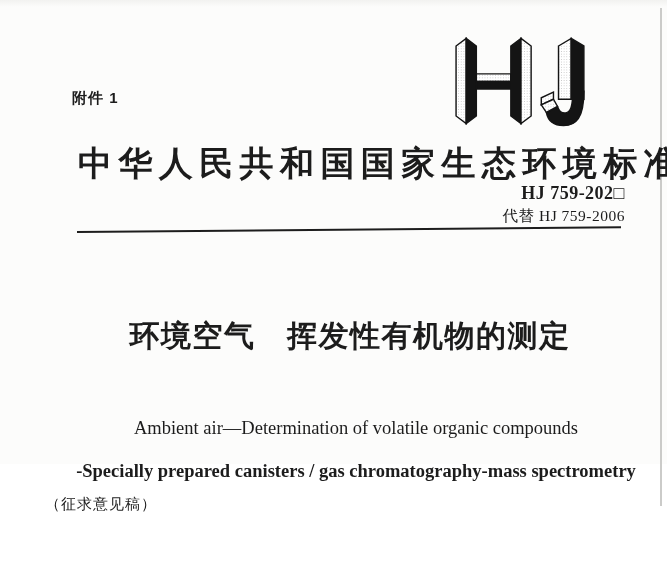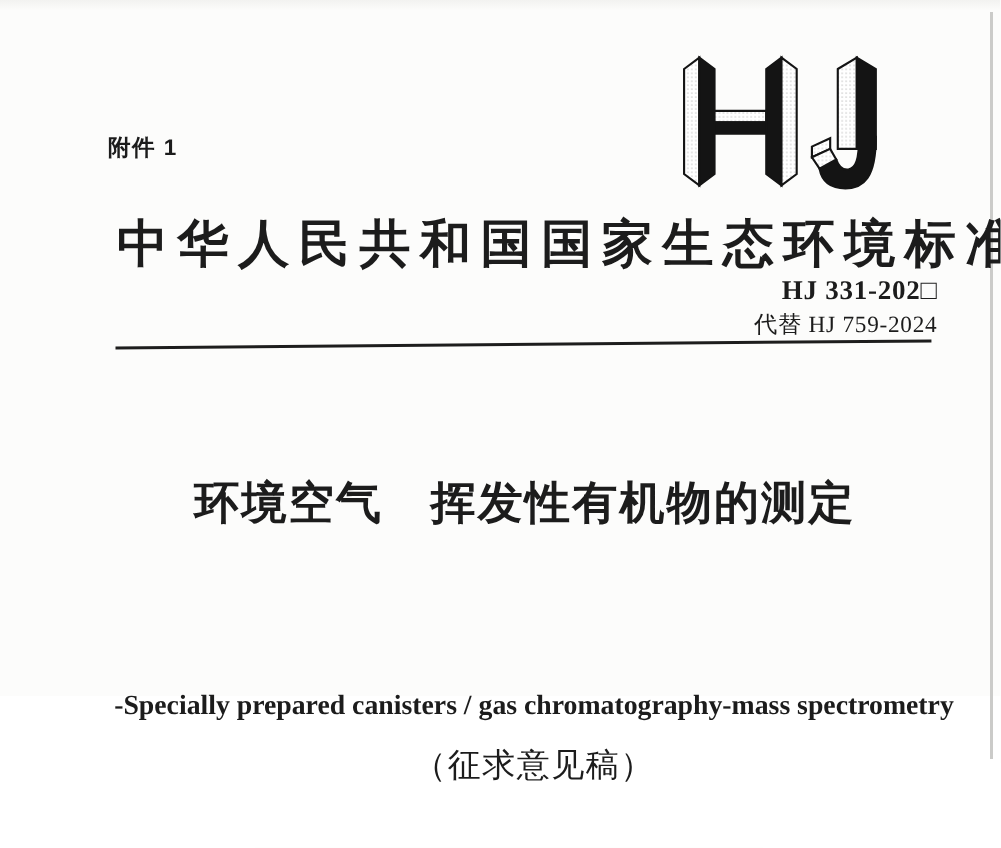--- a/index.html
+++ b/index.html
@@ -63,23 +63,23 @@
     text-align:center;font-size:18.5px;font-weight:400;
     white-space:nowrap;
   }
   .title-en2{
     position:absolute;left:45px;top:461px;width:622px;
     text-align:center;font-size:18.5px;font-weight:700;
     white-space:nowrap;
   }
   .draft{
     position:absolute;left:45px;top:495px;width:622px;
-    text-align:center;
+    text-align:left;
     font-family:Liberation Sans, sans-serif;
-    font-size:22px;font-weight:500;letter-spacing:1px;
+    font-size:15px;font-weight:500;letter-spacing:1px;
   }
 </style>
 </head>
 <body>
 
 <div class="page">
 
   <div class="edge-line"></div>
 
   <div class="attachment">附件 1</div>
@@ -106,28 +106,29 @@
       <polygon points="88,69.5 88,62.5 100,57 100,64" fill="url(#stip)"></polygon>
       <polygon points="93,77 88,69.5 100,64 104,71" fill="url(#stip)"></polygon>
 
       <polygon points="105,11.5 117.5,4 117.5,64 105,64" fill="url(#stip)"></polygon>
       <polygon points="117.5,4 130,11.5 130,64 117.5,64" fill="#141414"></polygon>
     </g>
   </svg>
 
   <div class="heading">中华人民共和国国家生态环境标准</div>
 
-  <div class="std-num">HJ 331-202□</div>
+  <div class="std-num">HJ 759-202□</div>
 
-  <div class="replaces">代替 HJ 759-2024</div>
+  <div class="replaces">代替 HJ 759-2006</div>
 
   <div class="rule"></div>
 
   <div class="title-cn">
     <div>环境空气　挥发性有机物的测定</div>
   </div>
 
+  <div class="title-en1">Ambient air—Determination of volatile organic compounds</div>
 
   <div class="title-en2">-Specially prepared canisters / gas chromatography-mass spectrometry</div>
 
   <div class="draft">（征求意见稿）</div>
 
 </div>
 
 </body></html>

